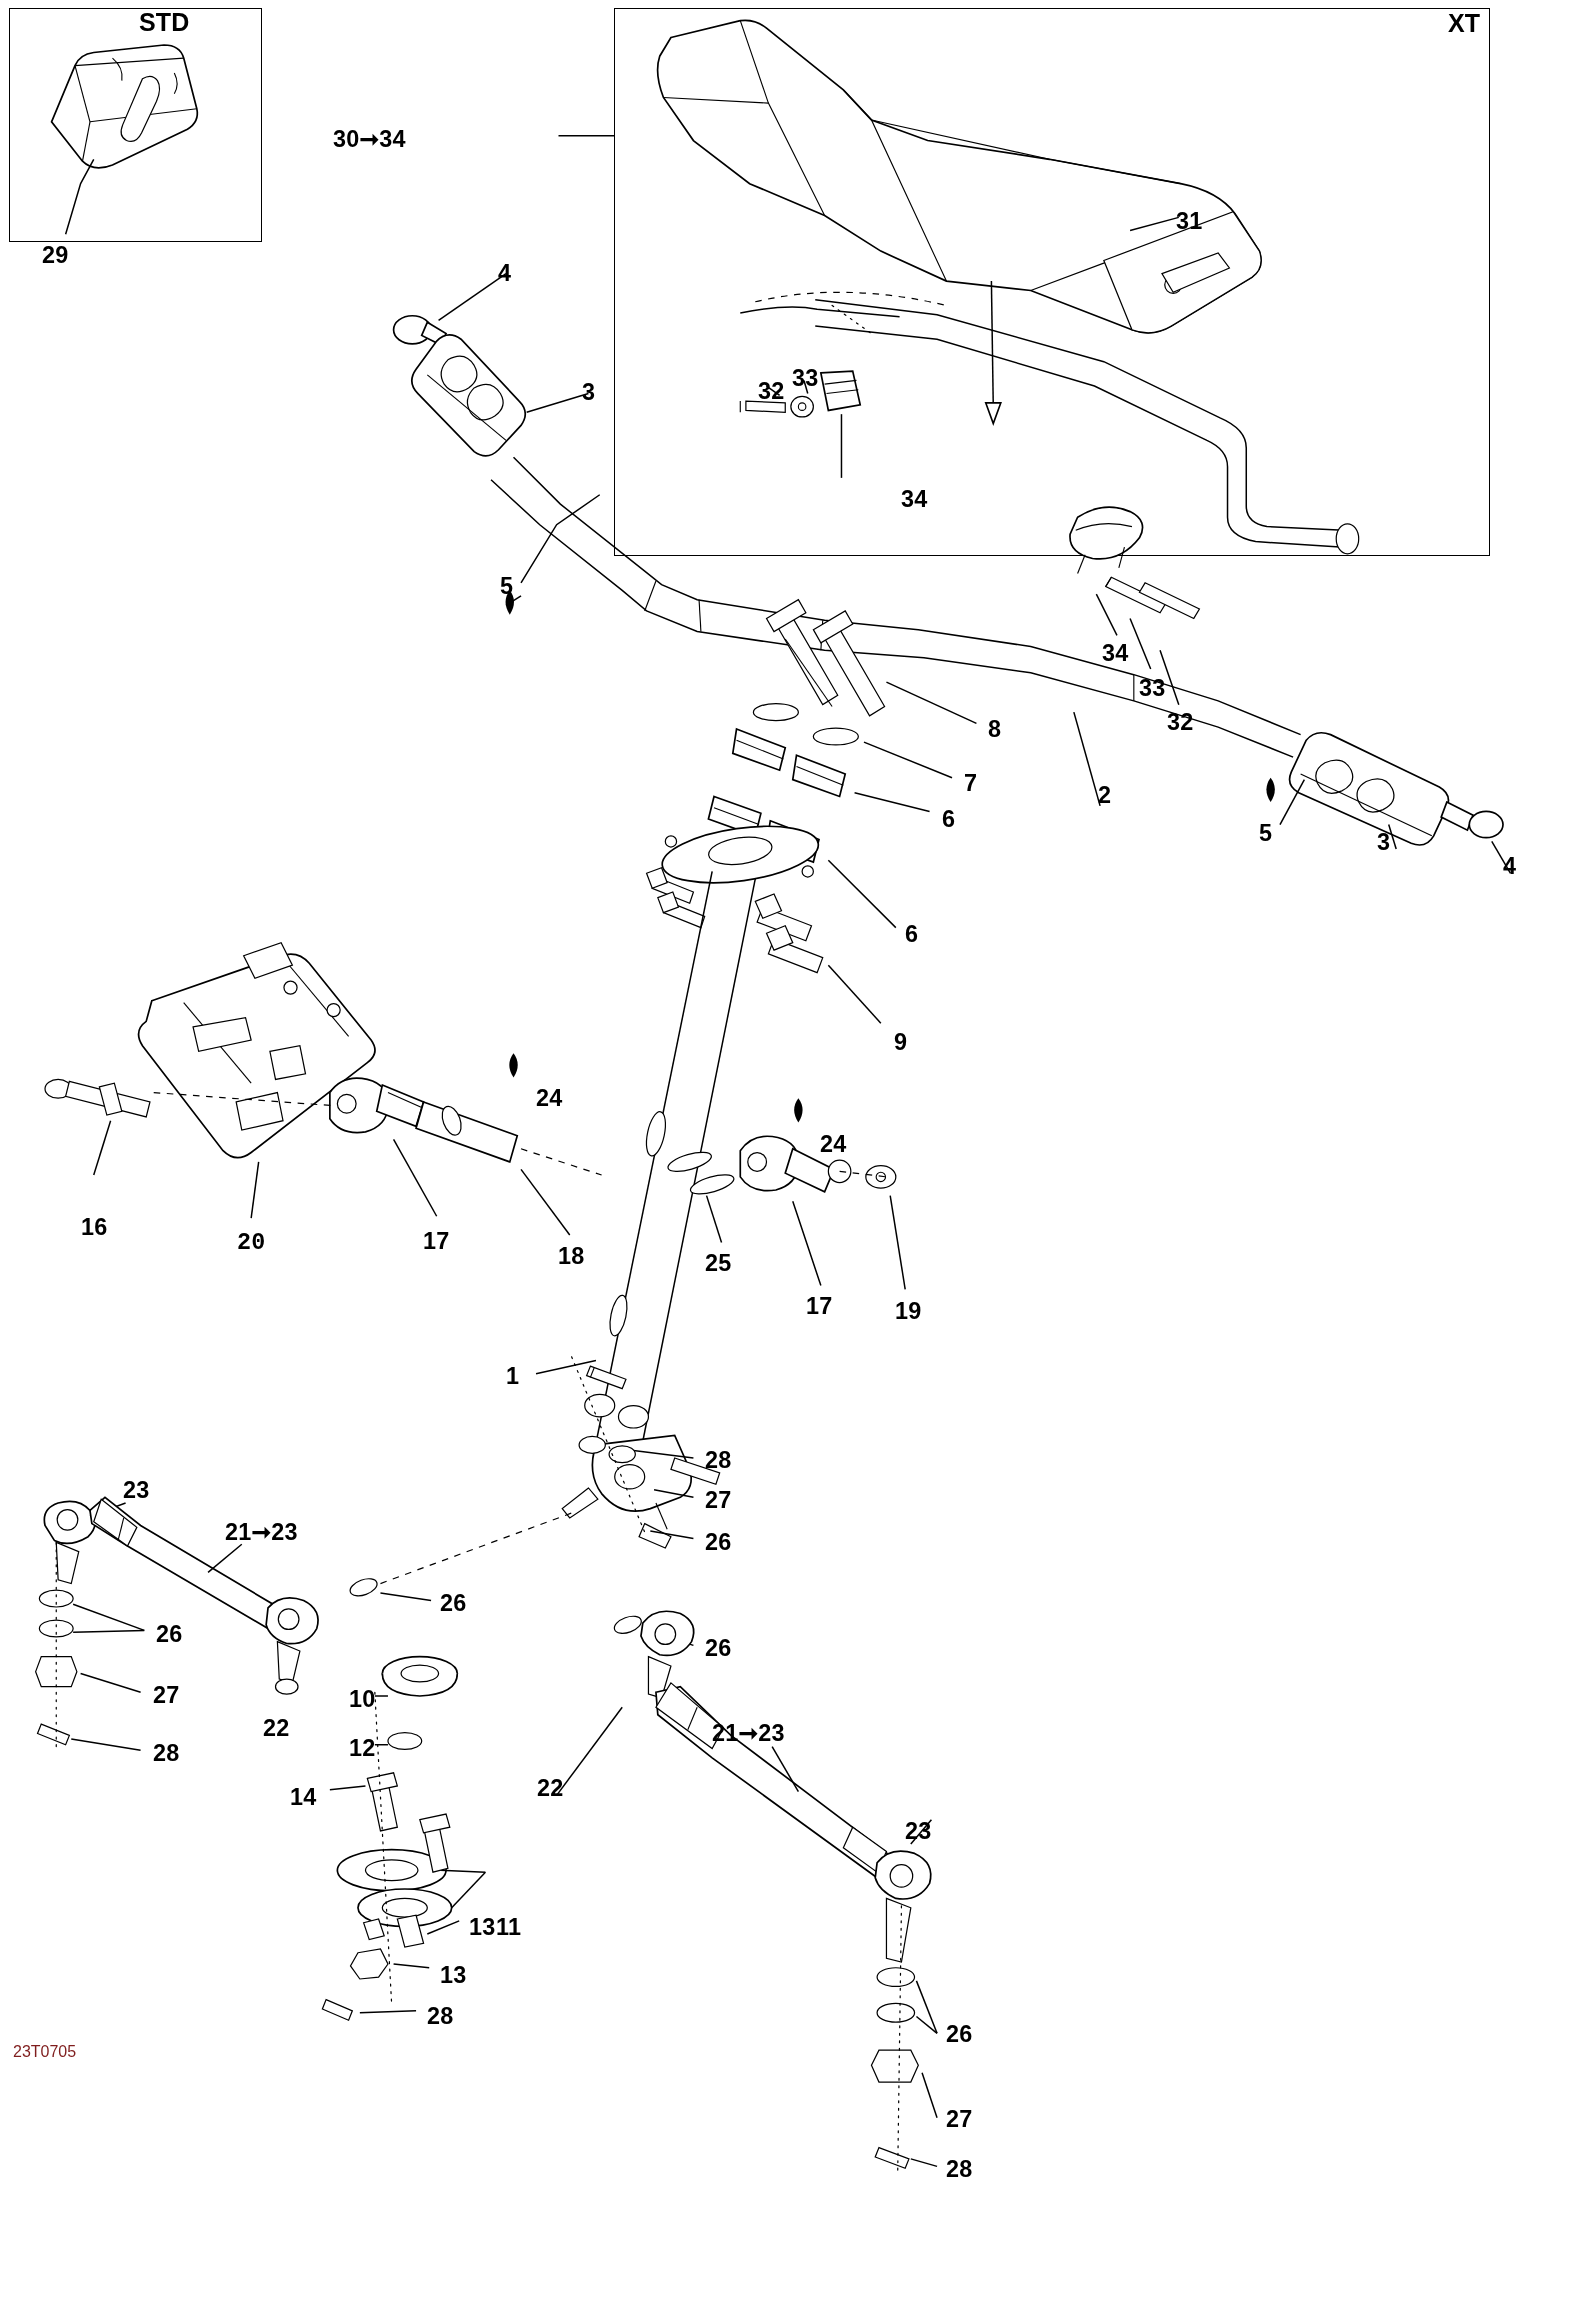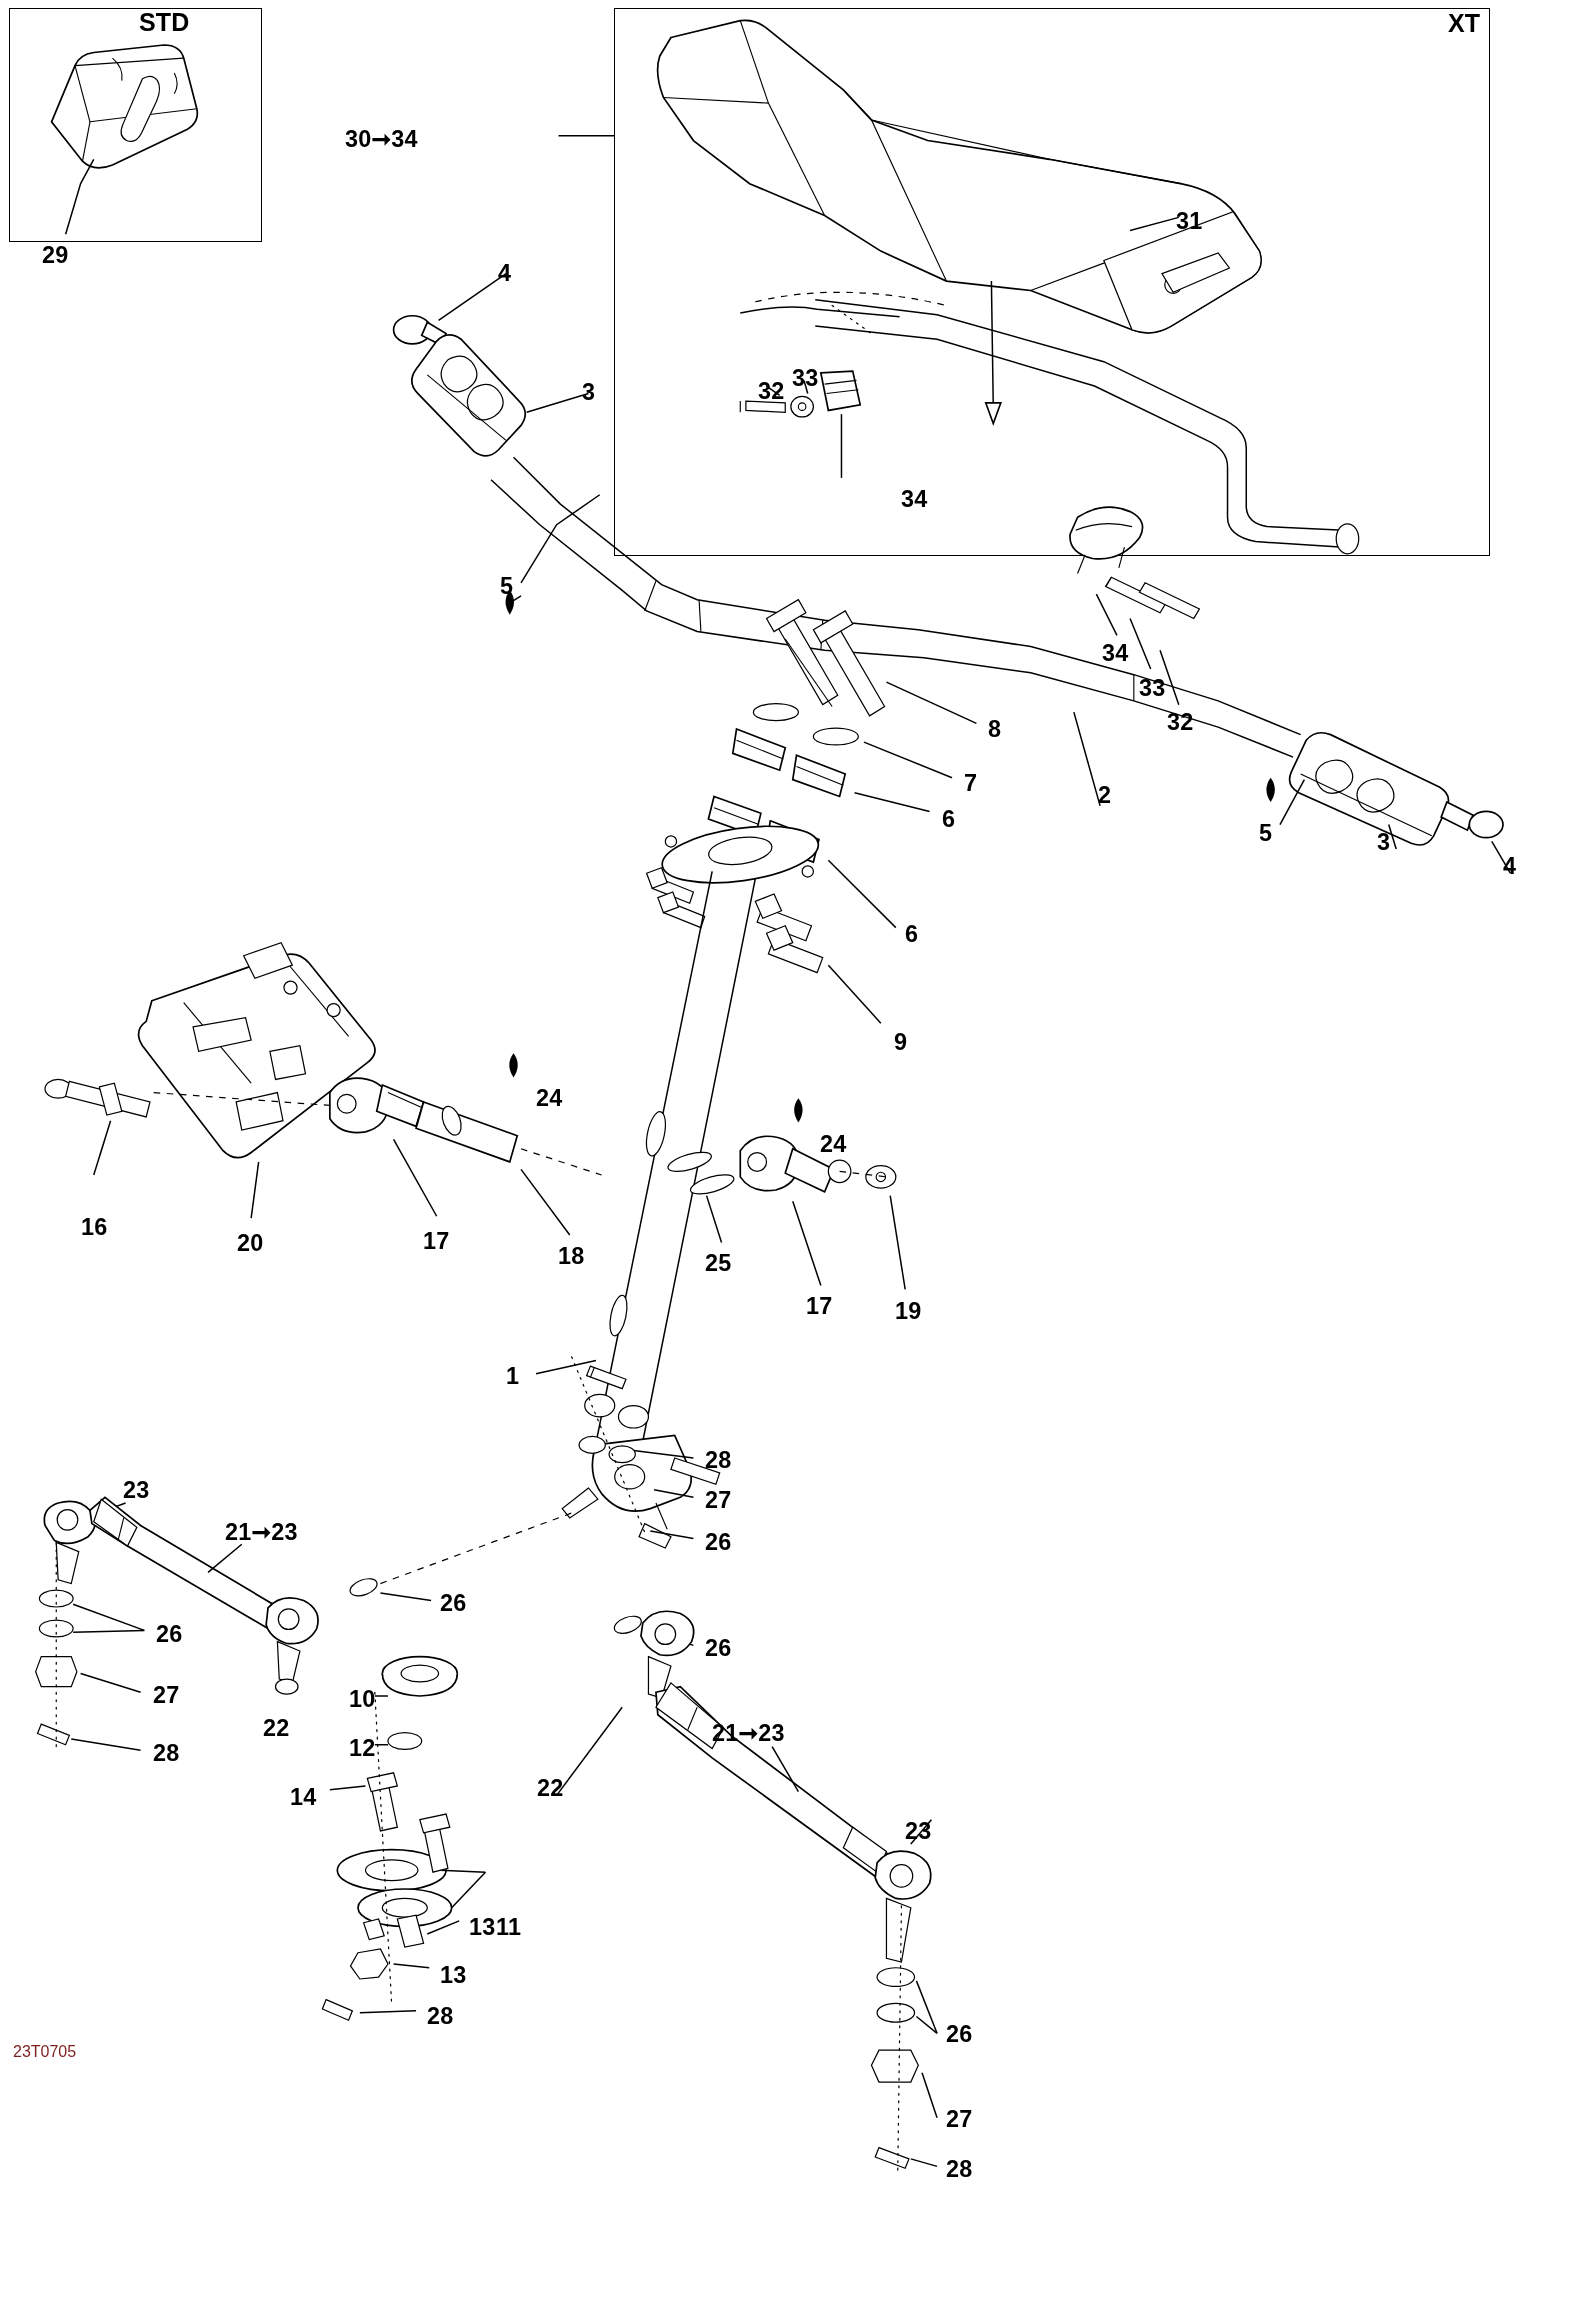--- a/index.html
+++ b/index.html
@@ -422,21 +422,21 @@
     <path class="ln" d="M1000 2260 L984 2212"></path>
     <path class="ln" d="M1000 2312 L972 2304"></path>
     <path class="ln-dot" d="M962 2034 L958 2320"></path>
 
   </svg>
 
   <div class="lbl big" style="left:139px;top:7.5px;">STD</div>
   <div class="lbl big" style="left:1448px;top:9.4px;">XT</div>
 
   <div class="lbl" style="left:42px;top:242px;">29</div>
-  <div class="lbl" style="left:345px;top:125px;">30➞34</div>
+  <div class="lbl" style="left:333px;top:125px;">30➞34</div>
   <div class="lbl" style="left:1176px;top:208px;">31</div>
   <div class="lbl" style="left:498px;top:260px;">4</div>
   <div class="lbl" style="left:582px;top:379px;">3</div>
   <div class="lbl" style="left:758px;top:378px;">32</div>
   <div class="lbl" style="left:792px;top:365px;">33</div>
   <div class="lbl" style="left:901px;top:486px;">34</div>
   <div class="lbl" style="left:500px;top:573px;">5</div>
   <div class="lbl" style="left:1102px;top:640px;">34</div>
   <div class="lbl" style="left:1139px;top:675px;">33</div>
   <div class="lbl" style="left:1167px;top:709px;">32</div>
@@ -445,21 +445,21 @@
   <div class="lbl" style="left:942px;top:806px;">6</div>
   <div class="lbl" style="left:1098px;top:782px;">2</div>
   <div class="lbl" style="left:1259px;top:820px;">5</div>
   <div class="lbl" style="left:1377px;top:829px;">3</div>
   <div class="lbl" style="left:1503px;top:853px;">4</div>
   <div class="lbl" style="left:905px;top:921px;">6</div>
   <div class="lbl" style="left:894px;top:1029px;">9</div>
   <div class="lbl" style="left:536px;top:1085px;">24</div>
   <div class="lbl" style="left:820px;top:1131px;">24</div>
   <div class="lbl" style="left:81px;top:1190px;margin-top:24px;">16</div>
-  <div class="lbl" style="left:237px;top:1230px;">20</div>
+  <div class="lbl" style="left:237px;top:1230px;font-family:Liberation Mono, monospace;">20</div>
   <div class="lbl" style="left:423px;top:1228px;">17</div>
   <div class="lbl" style="left:558px;top:1243px;">18</div>
   <div class="lbl" style="left:705px;top:1250px;">25</div>
   <div class="lbl" style="left:806px;top:1293px;">17</div>
   <div class="lbl" style="left:895px;top:1298px;">19</div>
   <div class="lbl" style="left:506px;top:1363px;">1</div>
   <div class="lbl" style="left:705px;top:1447px;">28</div>
   <div class="lbl" style="left:705px;top:1487px;">27</div>
   <div class="lbl" style="left:705px;top:1529px;">26</div>
   <div class="lbl" style="left:123px;top:1477px;">23</div>

